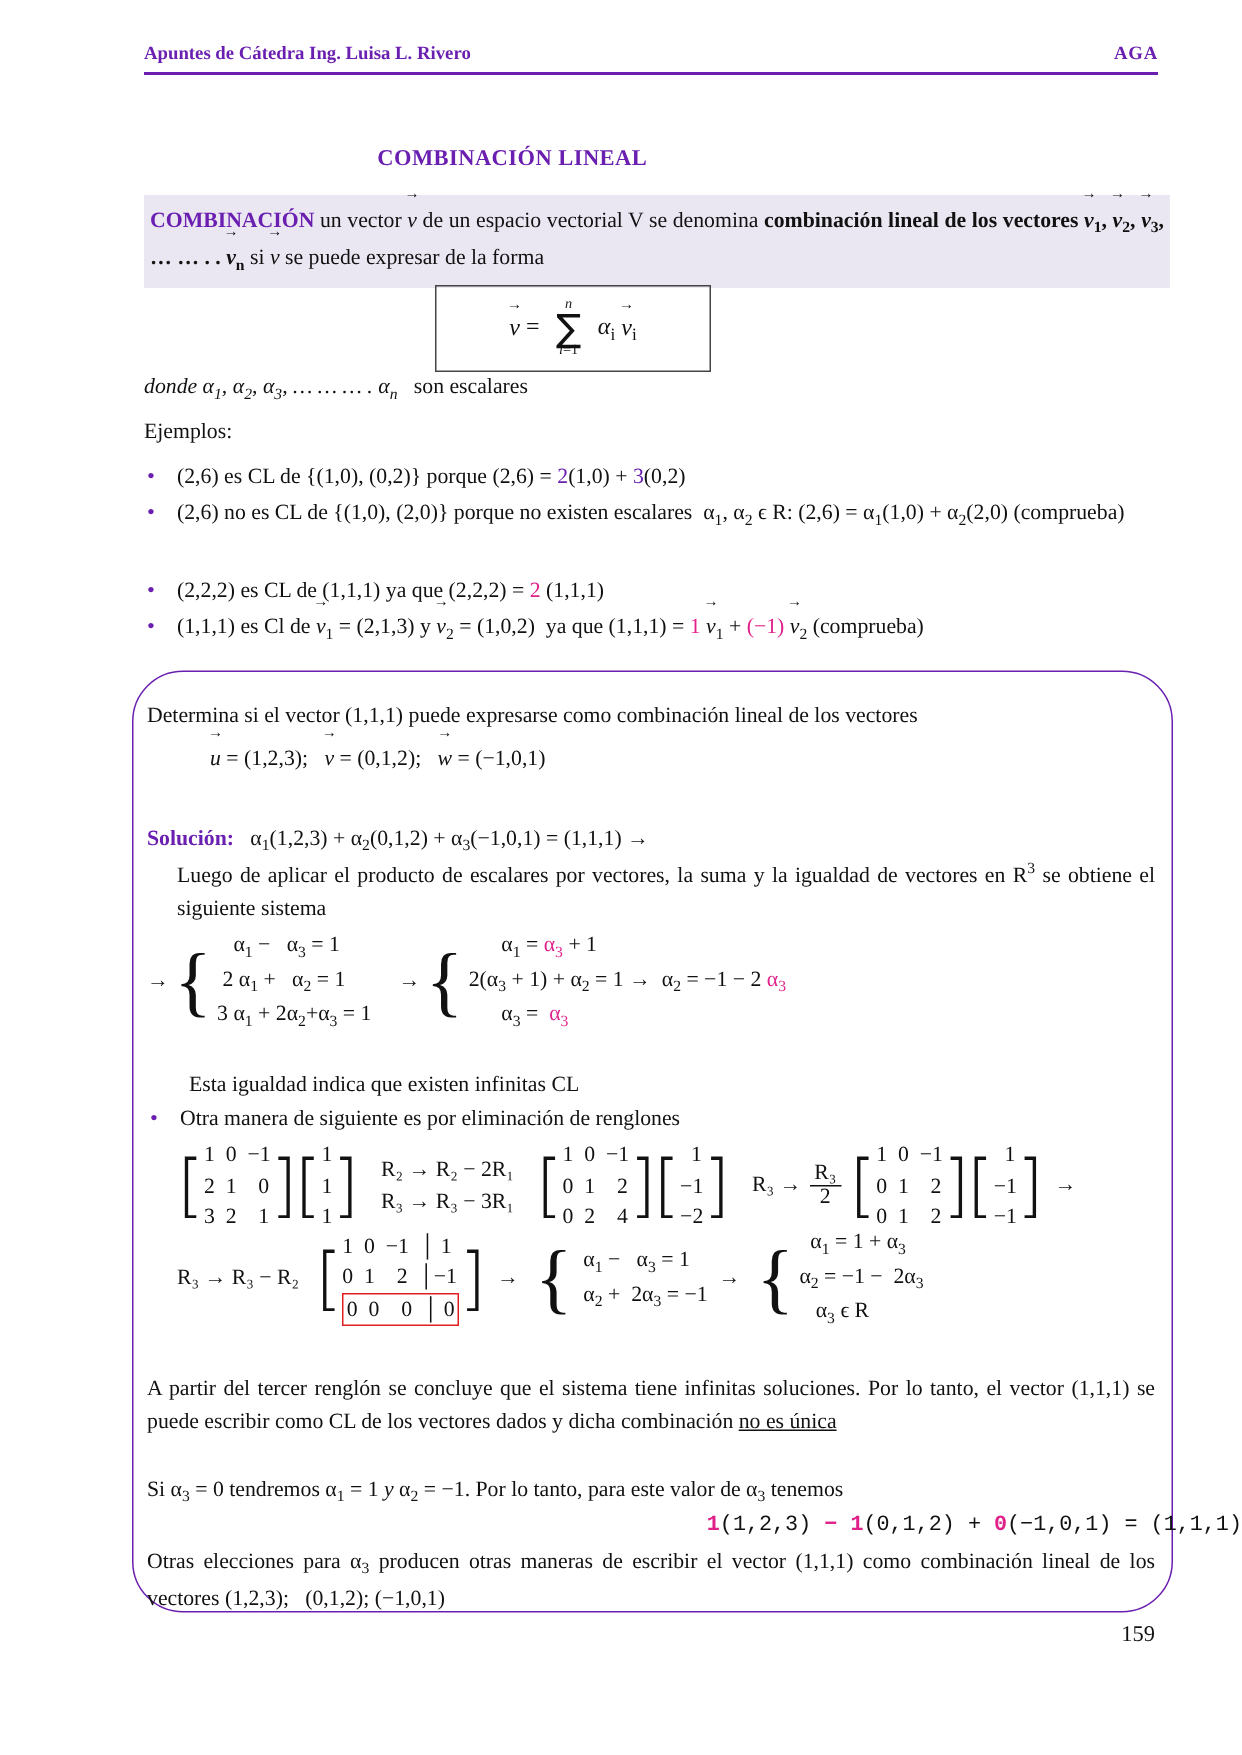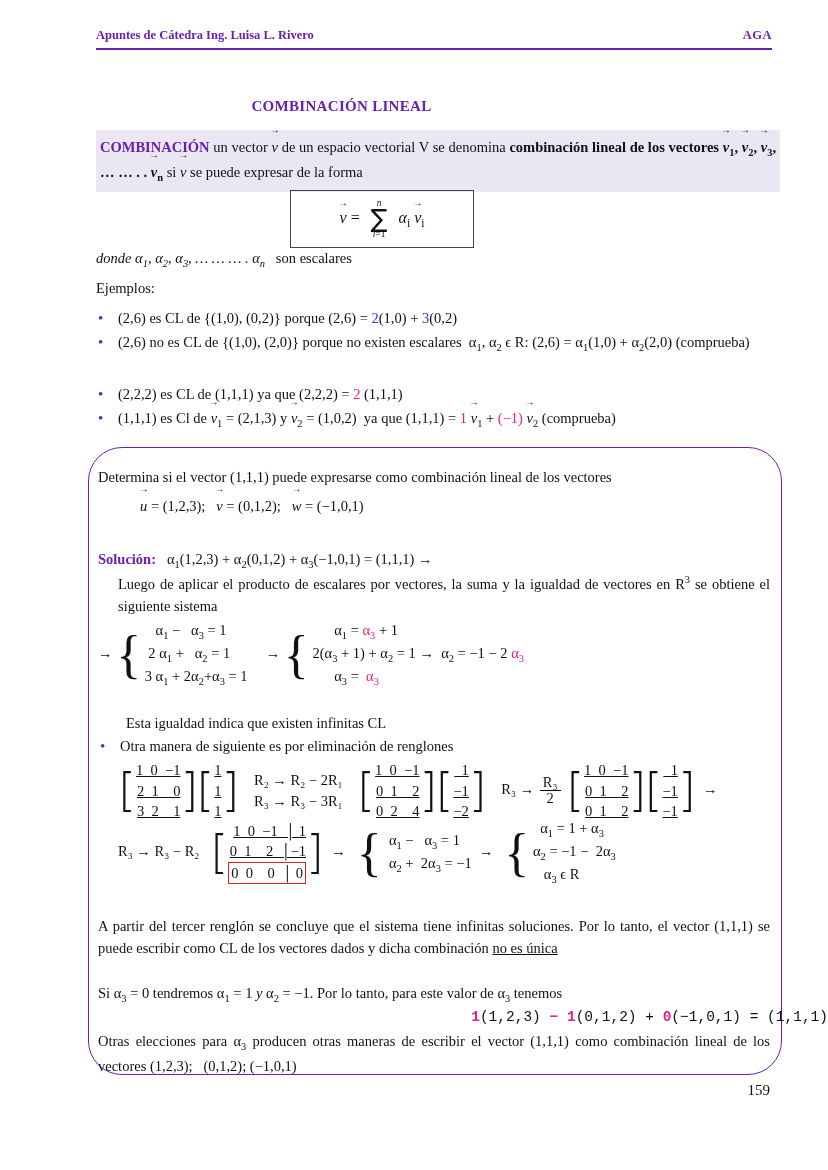--- a/index.html
+++ b/index.html
@@ -102,21 +102,21 @@
   .sys{display:inline-block;vertical-align:middle;text-align:left;}
   .sys div{line-height:1.45;white-space:nowrap;}
 
   .mat{
     display:inline-flex;align-items:center;vertical-align:middle;
   }
   .mat .bk{
     font-size:46px;line-height:.78;font-family:"DejaVu Sans", sans-serif;font-weight:300;
     display:inline-block;
   }
-  .mat .rows{display:inline-block;text-align:right;text-decoration:underline;}
+  .mat .rows{display:inline-block;text-align:left;}
   .mat .rows > div{line-height:1.42;white-space:pre;}
 
   .redbox{border:1.5px solid #e02020;padding:0 2px;display:inline-block;}
 
   .frac{
     display:inline-flex;flex-direction:column;align-items:center;
     vertical-align:middle;line-height:1.05;margin:0 2px;
   }
   .frac .num{border-bottom:1px solid #111;padding:0 3px;}
   .frac .den{padding:0 3px;}

